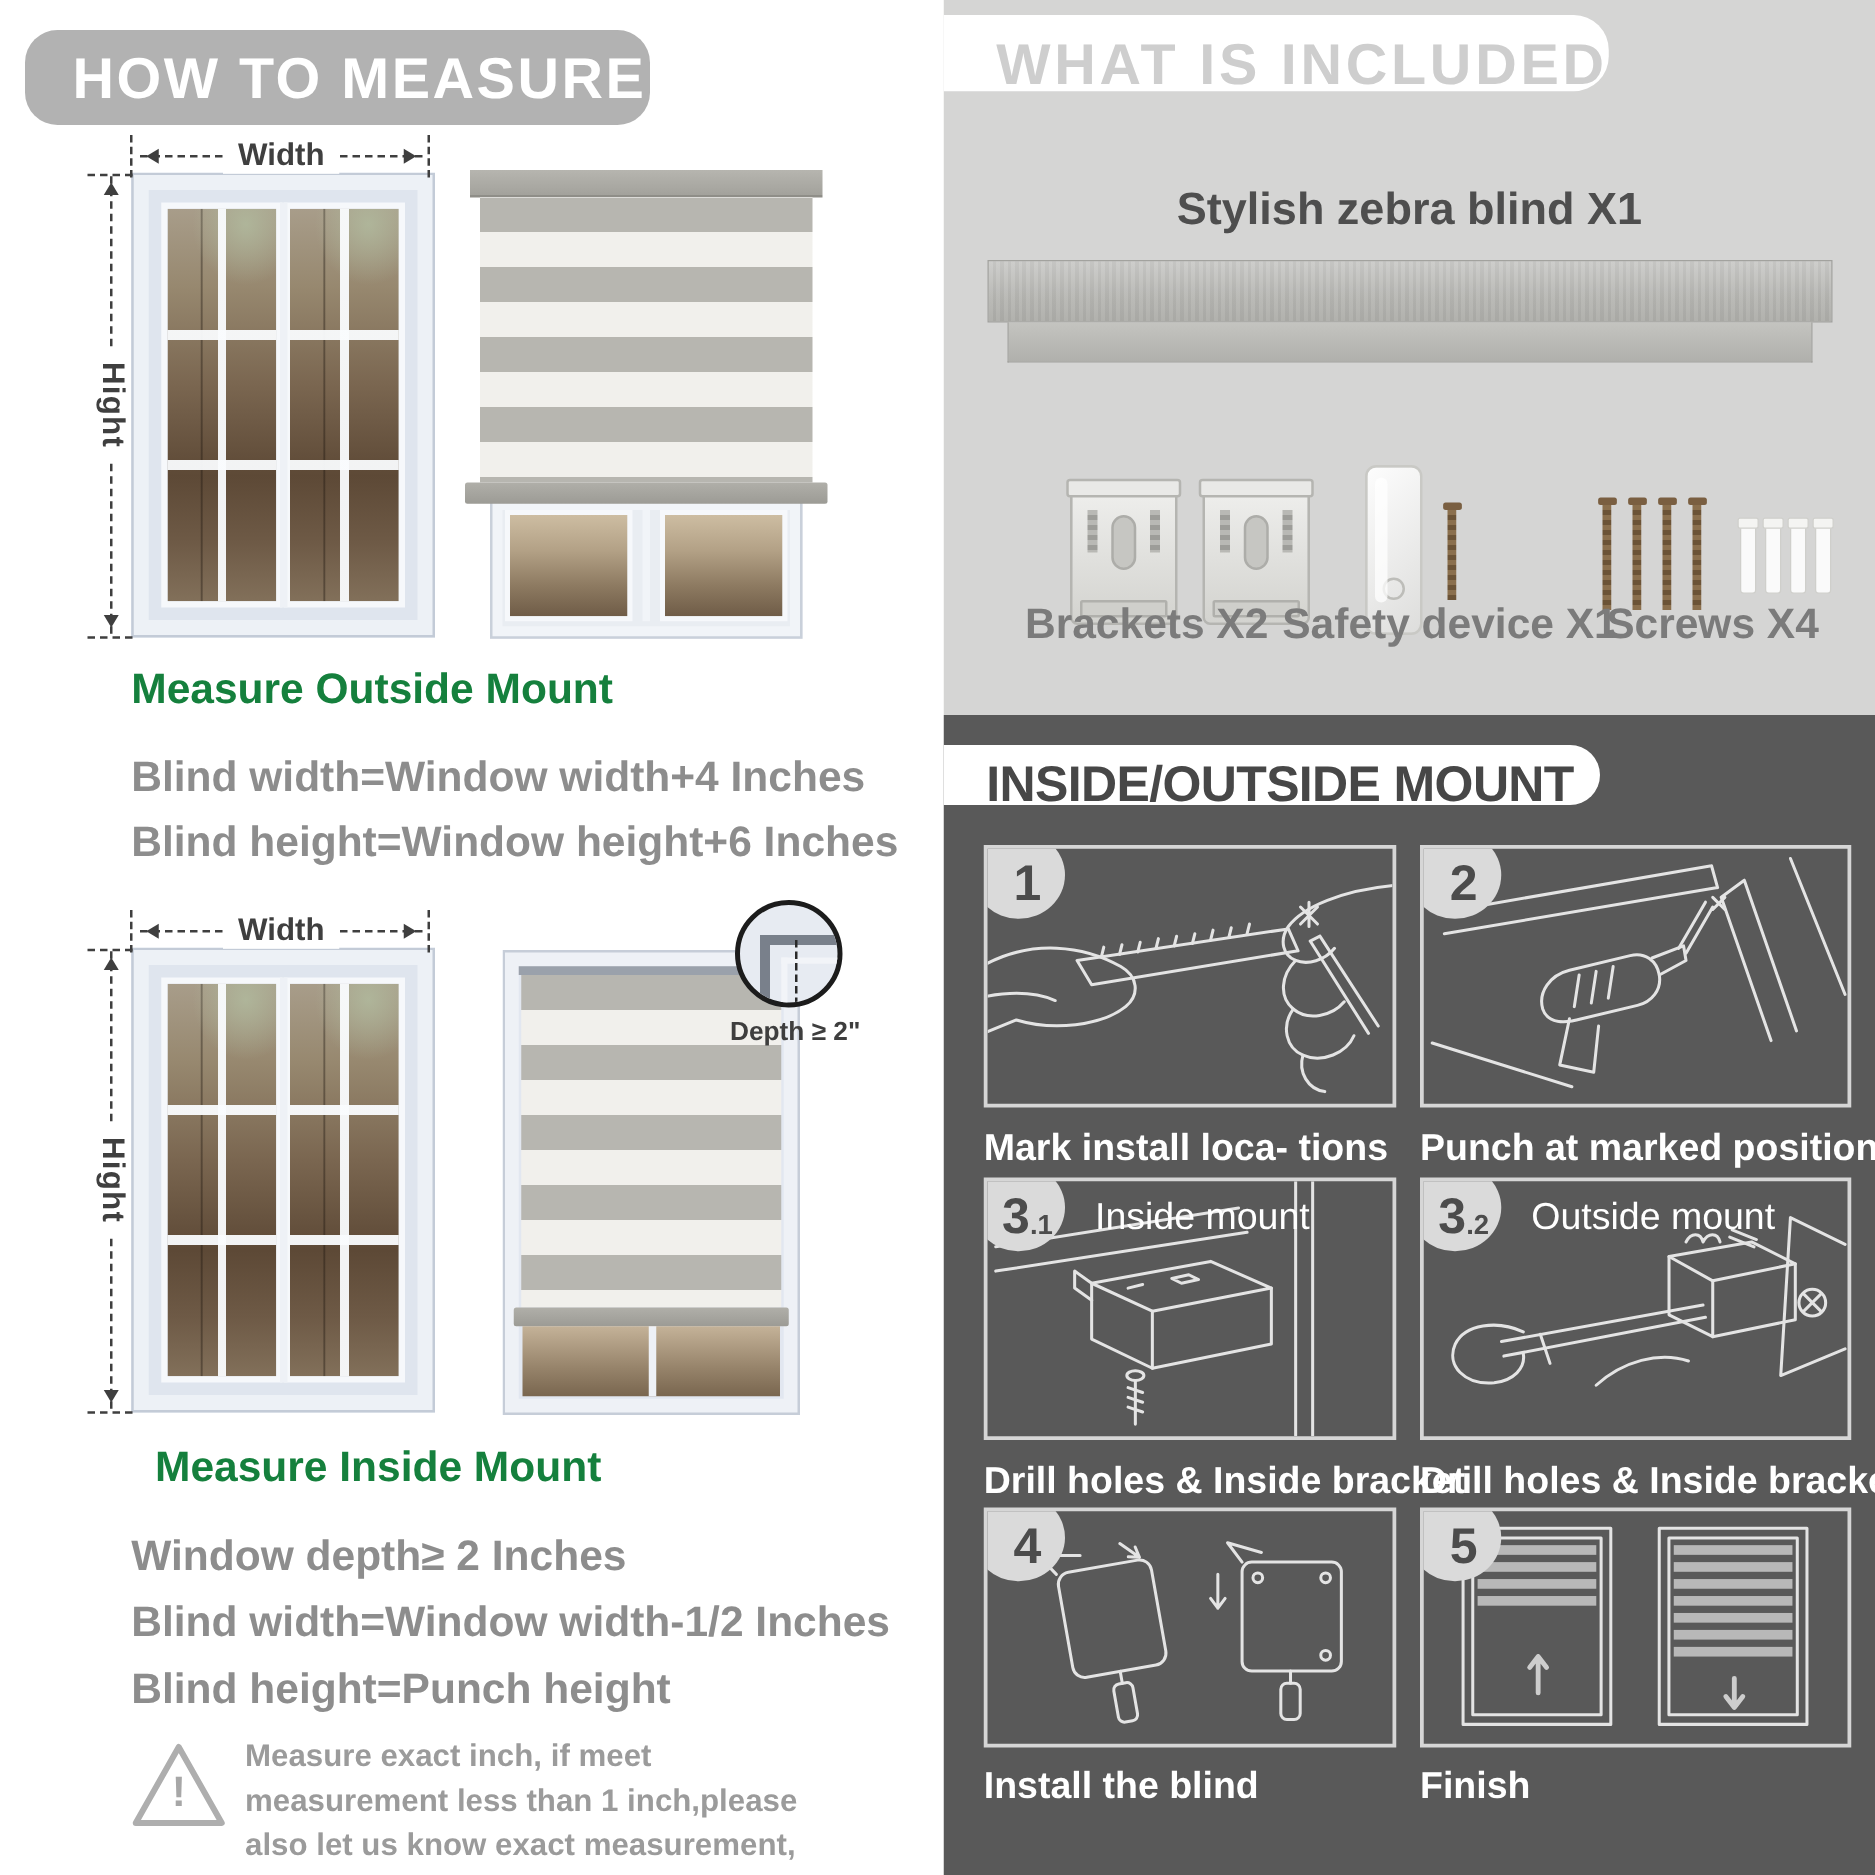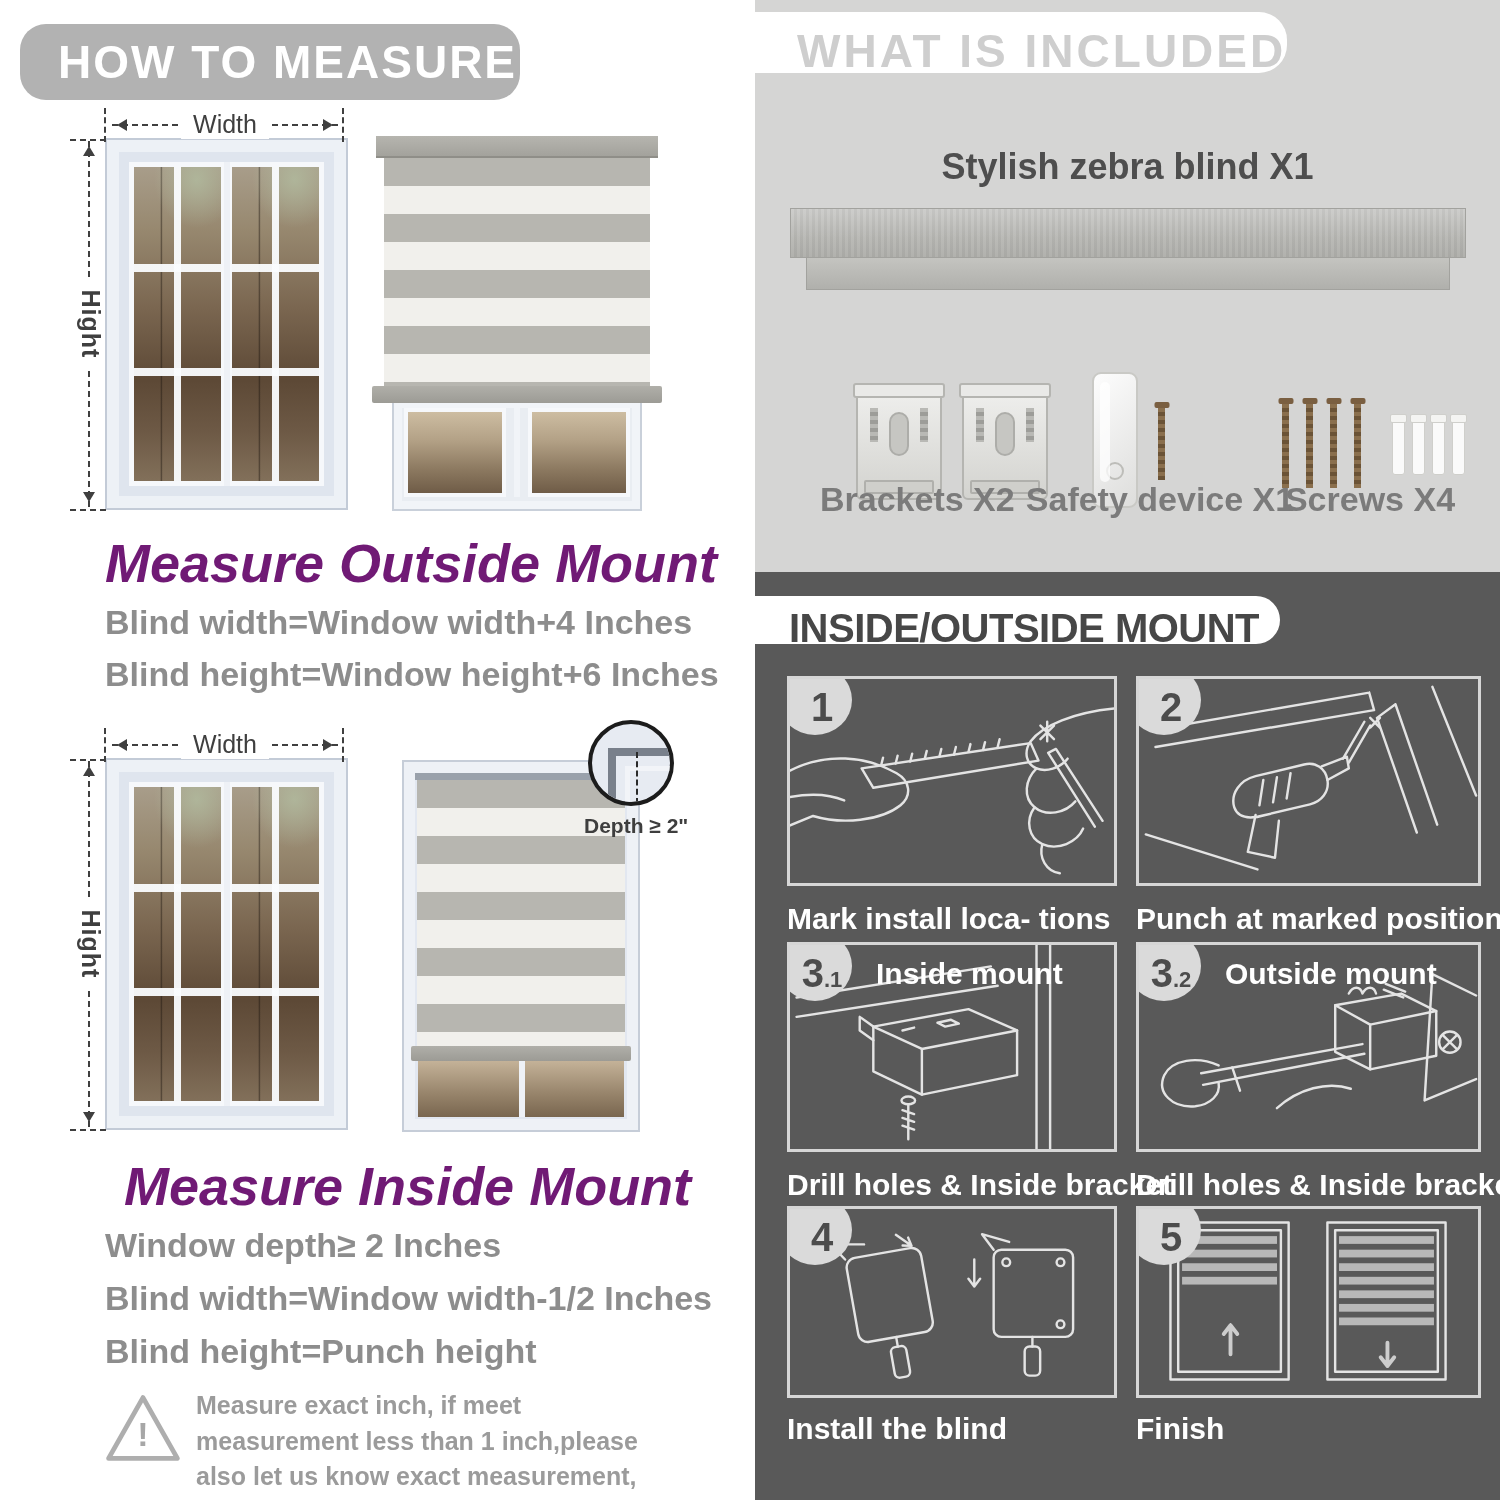--- a/index.html
+++ b/index.html
@@ -43,21 +43,21 @@
     border:6px solid transparent; border-right:10px solid #3f3f3f; }
   .dim-h::after  { content:""; position:absolute; right:-1px; top:-7px;
     border:6px solid transparent; border-left:10px solid #3f3f3f; }
   .dim-v { width:0; border-left:2px dashed #3f3f3f; }
   .dim-v::before { content:""; position:absolute; top:-1px; left:-7px;
     border:6px solid transparent; border-bottom:10px solid #3f3f3f; }
   .dim-v::after  { content:""; position:absolute; bottom:-1px; left:-7px;
     border:6px solid transparent; border-top:10px solid #3f3f3f; }
   .dim-label {
     position:absolute; left:50%; top:0; transform:translate(-50%,-55%);
-    background:#ffffff; padding:0 12px; font-size:25px; font-weight:normal; color:#3f3f3f; white-space:nowrap;
+    background:#ffffff; padding:0 12px; font-size:25px; font-weight:bold; color:#3f3f3f; white-space:nowrap;
   }
   .dim-label-v {
     position:absolute; left:0; top:50%; transform:translate(-50%,-50%);
     background:#ffffff; padding:10px 0; font-size:25px; font-weight:bold; color:#3f3f3f;
     writing-mode:vertical-rl; letter-spacing:1px;
   }
   .dim-cap { height:0; border-top:2px dashed #3f3f3f; }
 
   
   .zb-head   { background:linear-gradient(180deg,#b6b5af,#a3a29c); border-bottom:2px solid #8f8e88; }
@@ -86,21 +86,21 @@
     width:86px; height:86px; border:4px solid #1c1c1c; border-radius:50%;
     background:#e7ebf2; overflow:hidden;
   }
   .mag-l1 { position:absolute; left:16px; top:24px; right:-6px; bottom:-6px;
     border-top:8px solid #79808b; border-left:8px solid #79808b; }
   .mag-l2 { position:absolute; left:33px; top:42px; right:-6px; bottom:-6px;
     border-top:5px solid #f2f4f8; border-left:5px solid #f2f4f8; }
   .mag-dash { position:absolute; left:44px; top:28px; height:52px; width:0; border-left:2px dashed #2a2a2a; }
   .depth-label { font-size:21px; font-weight:bold; color:#3e3e3e; white-space:nowrap; }
 
-  .h2 { font-size:54px; font-weight:bold; color:#701a75; white-space:nowrap;font-style:italic; }
+  .h2 { font-size:34px; font-weight:bold; color:#15803d; white-space:nowrap; }
   .body-line { font-size:34px; font-weight:bold; color:#8d8d8d; white-space:nowrap; }
 
   .warn-text { width:478px; font-size:25px; font-weight:600; color:#9b9b9b; line-height:1.42; }
   .warn-ex { position:absolute; left:50%; top:58%; transform:translate(-50%,-50%);
     font-size:34px; font-weight:bold; color:#a7a7a7; }
 
   
   .panel-light { left:755px; top:0; width:745px; height:572px; background:#d5d5d4; }
   .hdr-included {
     left:755px; top:12px; width:532px; height:61px; background:#ffffff;
@@ -168,21 +168,21 @@
   }
   .step-box svg { position:absolute; inset:0; width:100%; height:100%; }
   .badge {
     position:absolute; left:-12px; top:-14px; width:74px; height:70px;
     background:#dadada; border-radius:50%;
     display:flex; align-items:center; justify-content:center;
     padding:14px 0 0 14px;
   }
   .badge .n { font-size:40px; font-weight:bold; color:#4c4c4c; line-height:1; }
   .badge .s { font-size:22px; font-weight:bold; color:#4c4c4c; line-height:1; margin-top:14px; }
-  .step-title { position:absolute; left:86px; top:12px; font-size:30px; font-weight:bold; color:#ffffff; white-space:nowrap; }
+  .step-title { position:absolute; left:86px; top:12px; font-size:30px; font-weight:normal; color:#ffffff; white-space:nowrap; }
   .step-caption { position:absolute; font-size:30px; font-weight:bold; color:#ffffff; white-space:nowrap; }
 
   .lineart { stroke:#e4e4e4; stroke-width:2.5; fill:none; stroke-linecap:round; stroke-linejoin:round; }
   .fillstripe { fill:#c9c9c9; stroke:none; opacity:.85; }
   .arrowlt { stroke:#cdcdcd; stroke-width:4; fill:none; stroke-linecap:round; }
 </style>
 </head>
 <body>
 
 <div class="abs hdr-left">HOW TO MEASURE</div>

